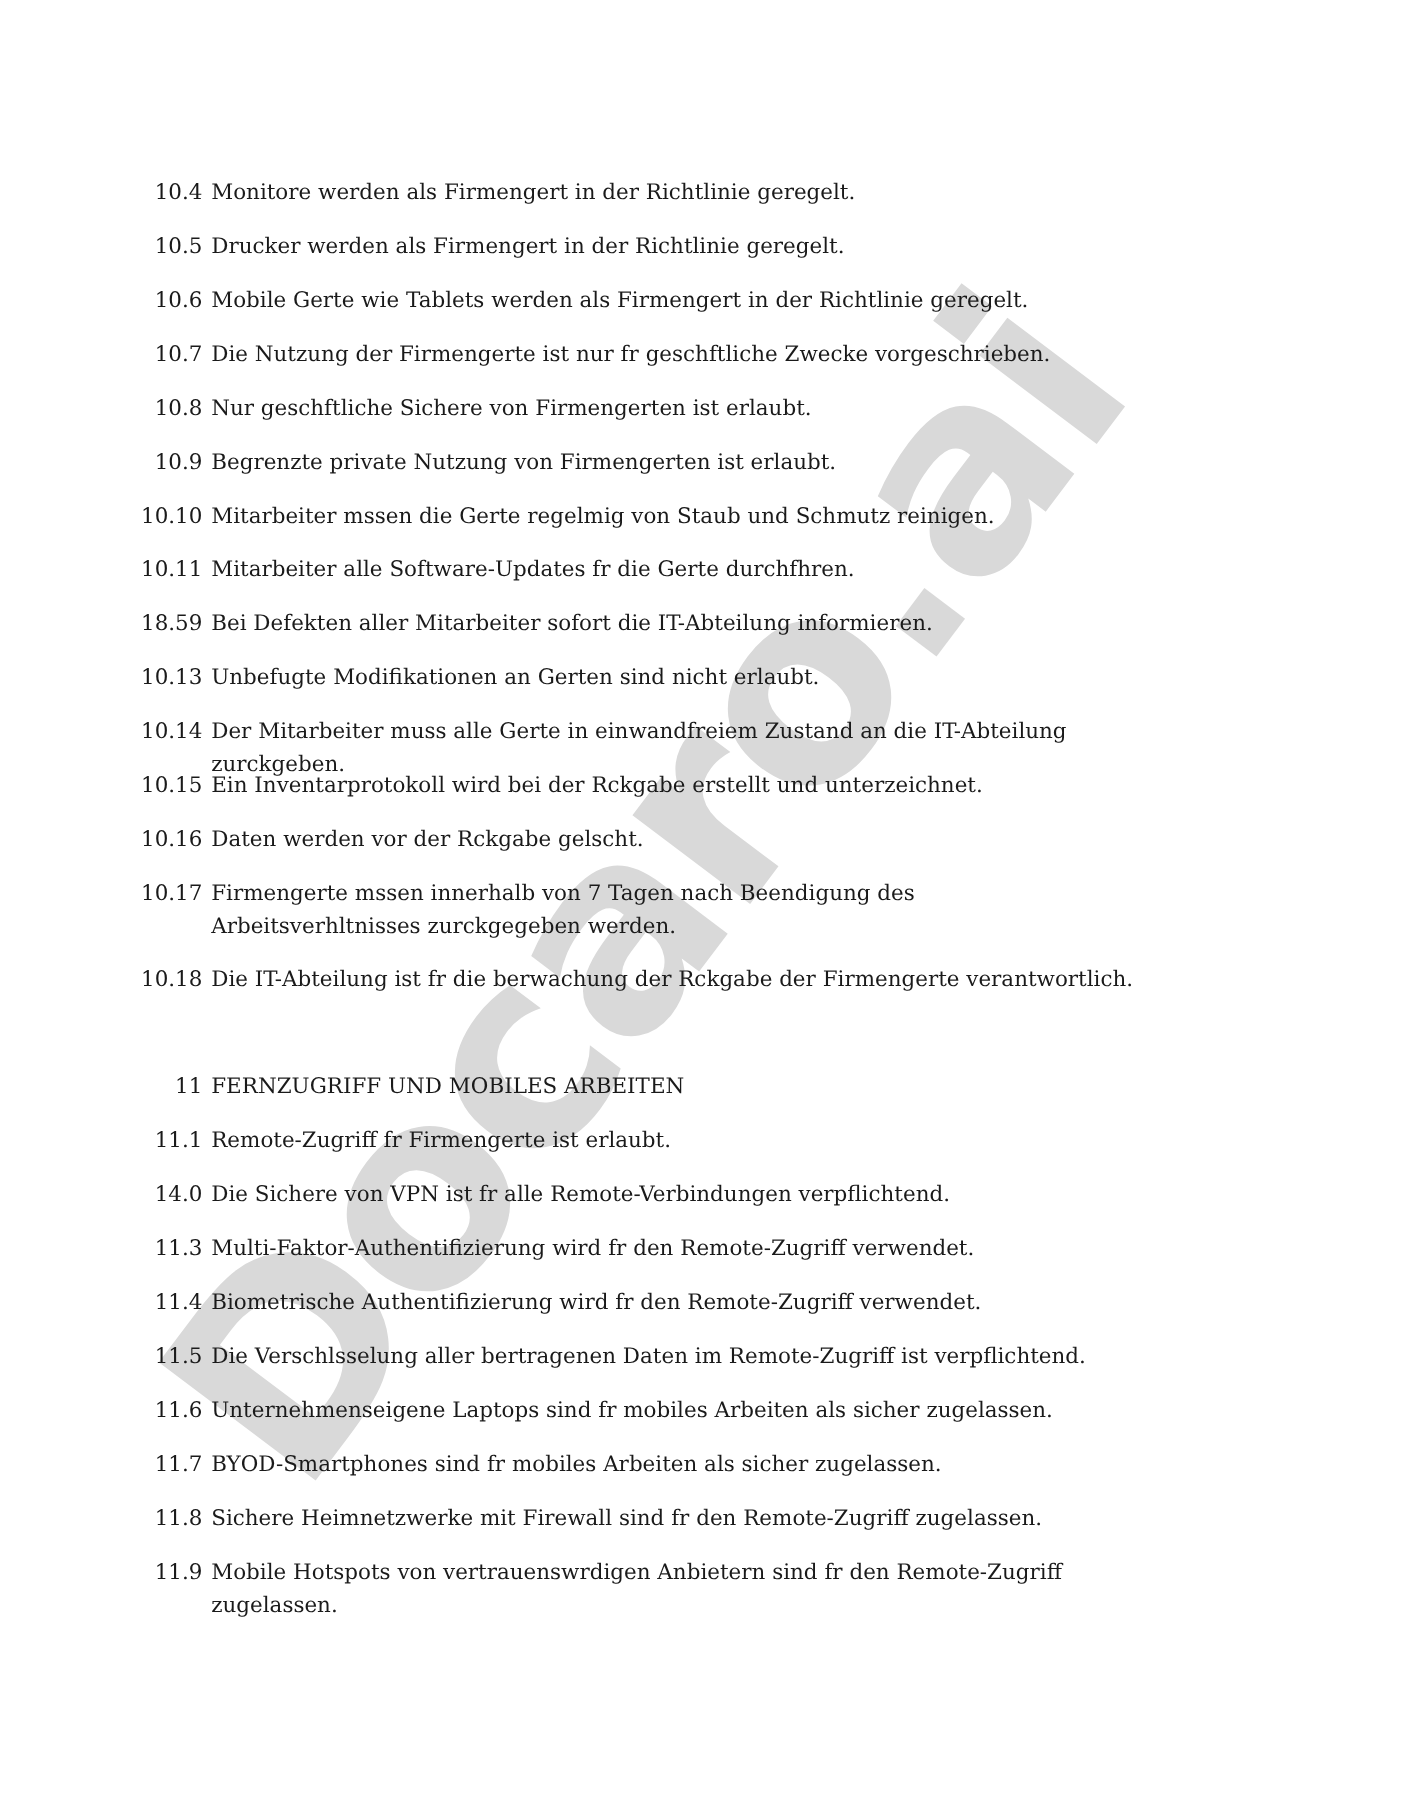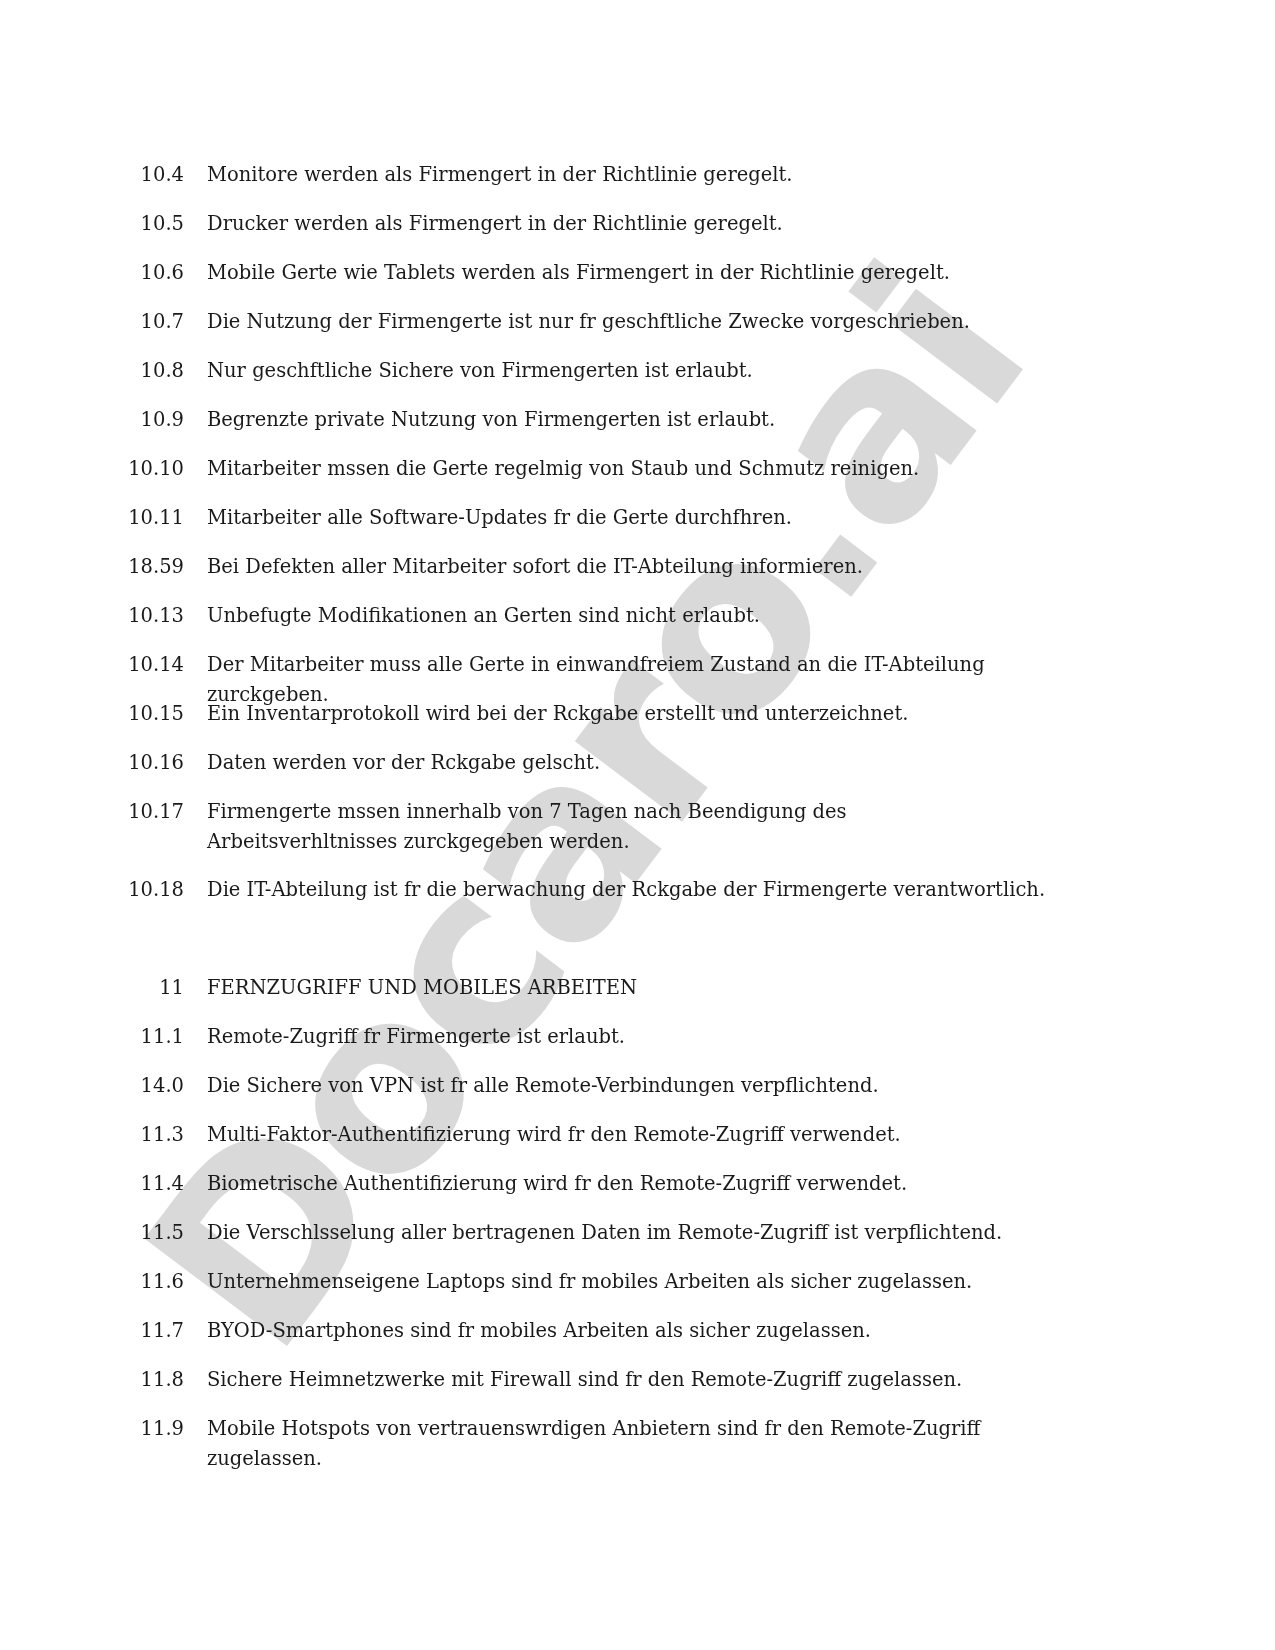--- a/index.html
+++ b/index.html
@@ -6,21 +6,21 @@
   body { width: 1275px; height: 1650px; position: relative; overflow: hidden;
          font-family: "DejaVu Serif", "Liberation Serif", serif; color: #1a1a1a; }
   .page { position: absolute; left: 0; top: 0; width: 1275px; height: 1650px; }
   .watermark { position: absolute; left: 585px; top: 810px; transform: translate(-50%, -50%) rotate(-53deg);
                font-family: "DejaVu Sans", "Liberation Sans", sans-serif; font-weight: bold;
                font-size: 245px; color: #d9d9d9; white-space: nowrap; letter-spacing: -6px;
                z-index: 0; user-select: none; line-height: 1; }
   .content { position: absolute; left: 0; top: 0; width: 1275px; z-index: 1; }
   .row { position: absolute; left: 0; width: 1275px; font-size: 19.5px; line-height: 30px; }
   .num { position: absolute; right: calc(1275px - 184px); text-align: right; white-space: nowrap; }
-  .txt { position: absolute; left: 207px; width: 880px; white-space: normal; }
+  .txt { position: absolute; left: 192px; width: 880px; white-space: normal; }
   .heading .num, .heading .txt { font-weight: normal; }
 </style>
 </head>
 <body>
 
 <div class="page">
   <div class="watermark">Docaro.ai</div>
 
   <div class="content">
 

